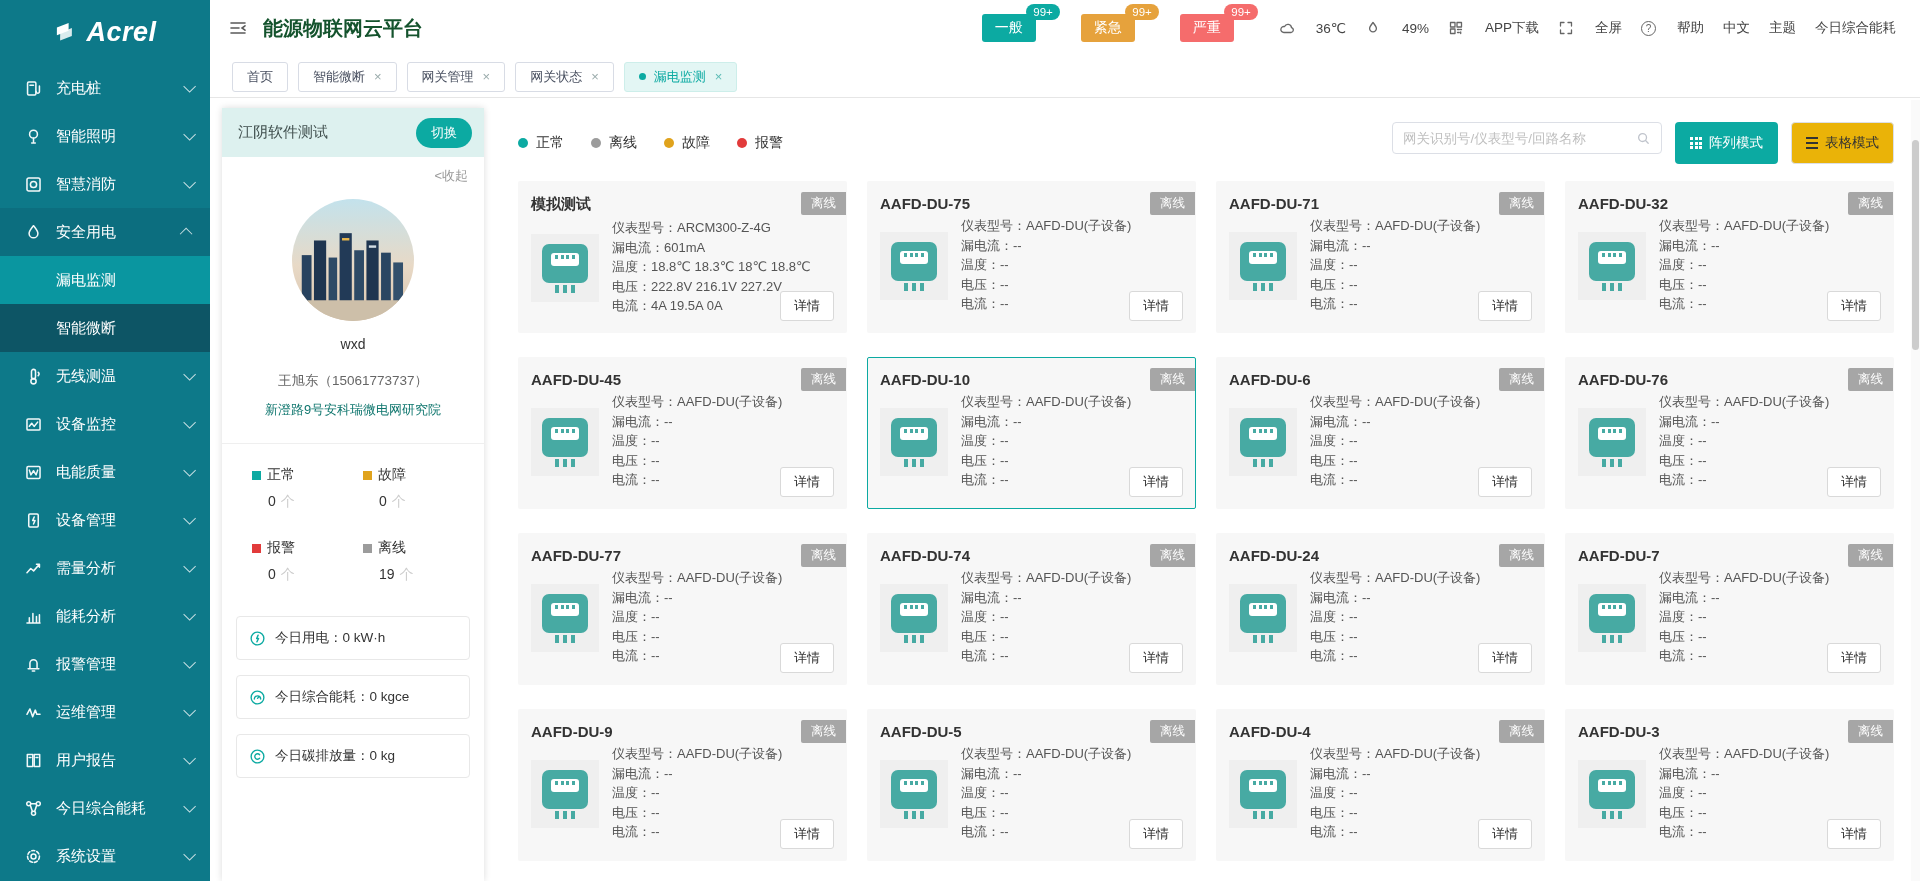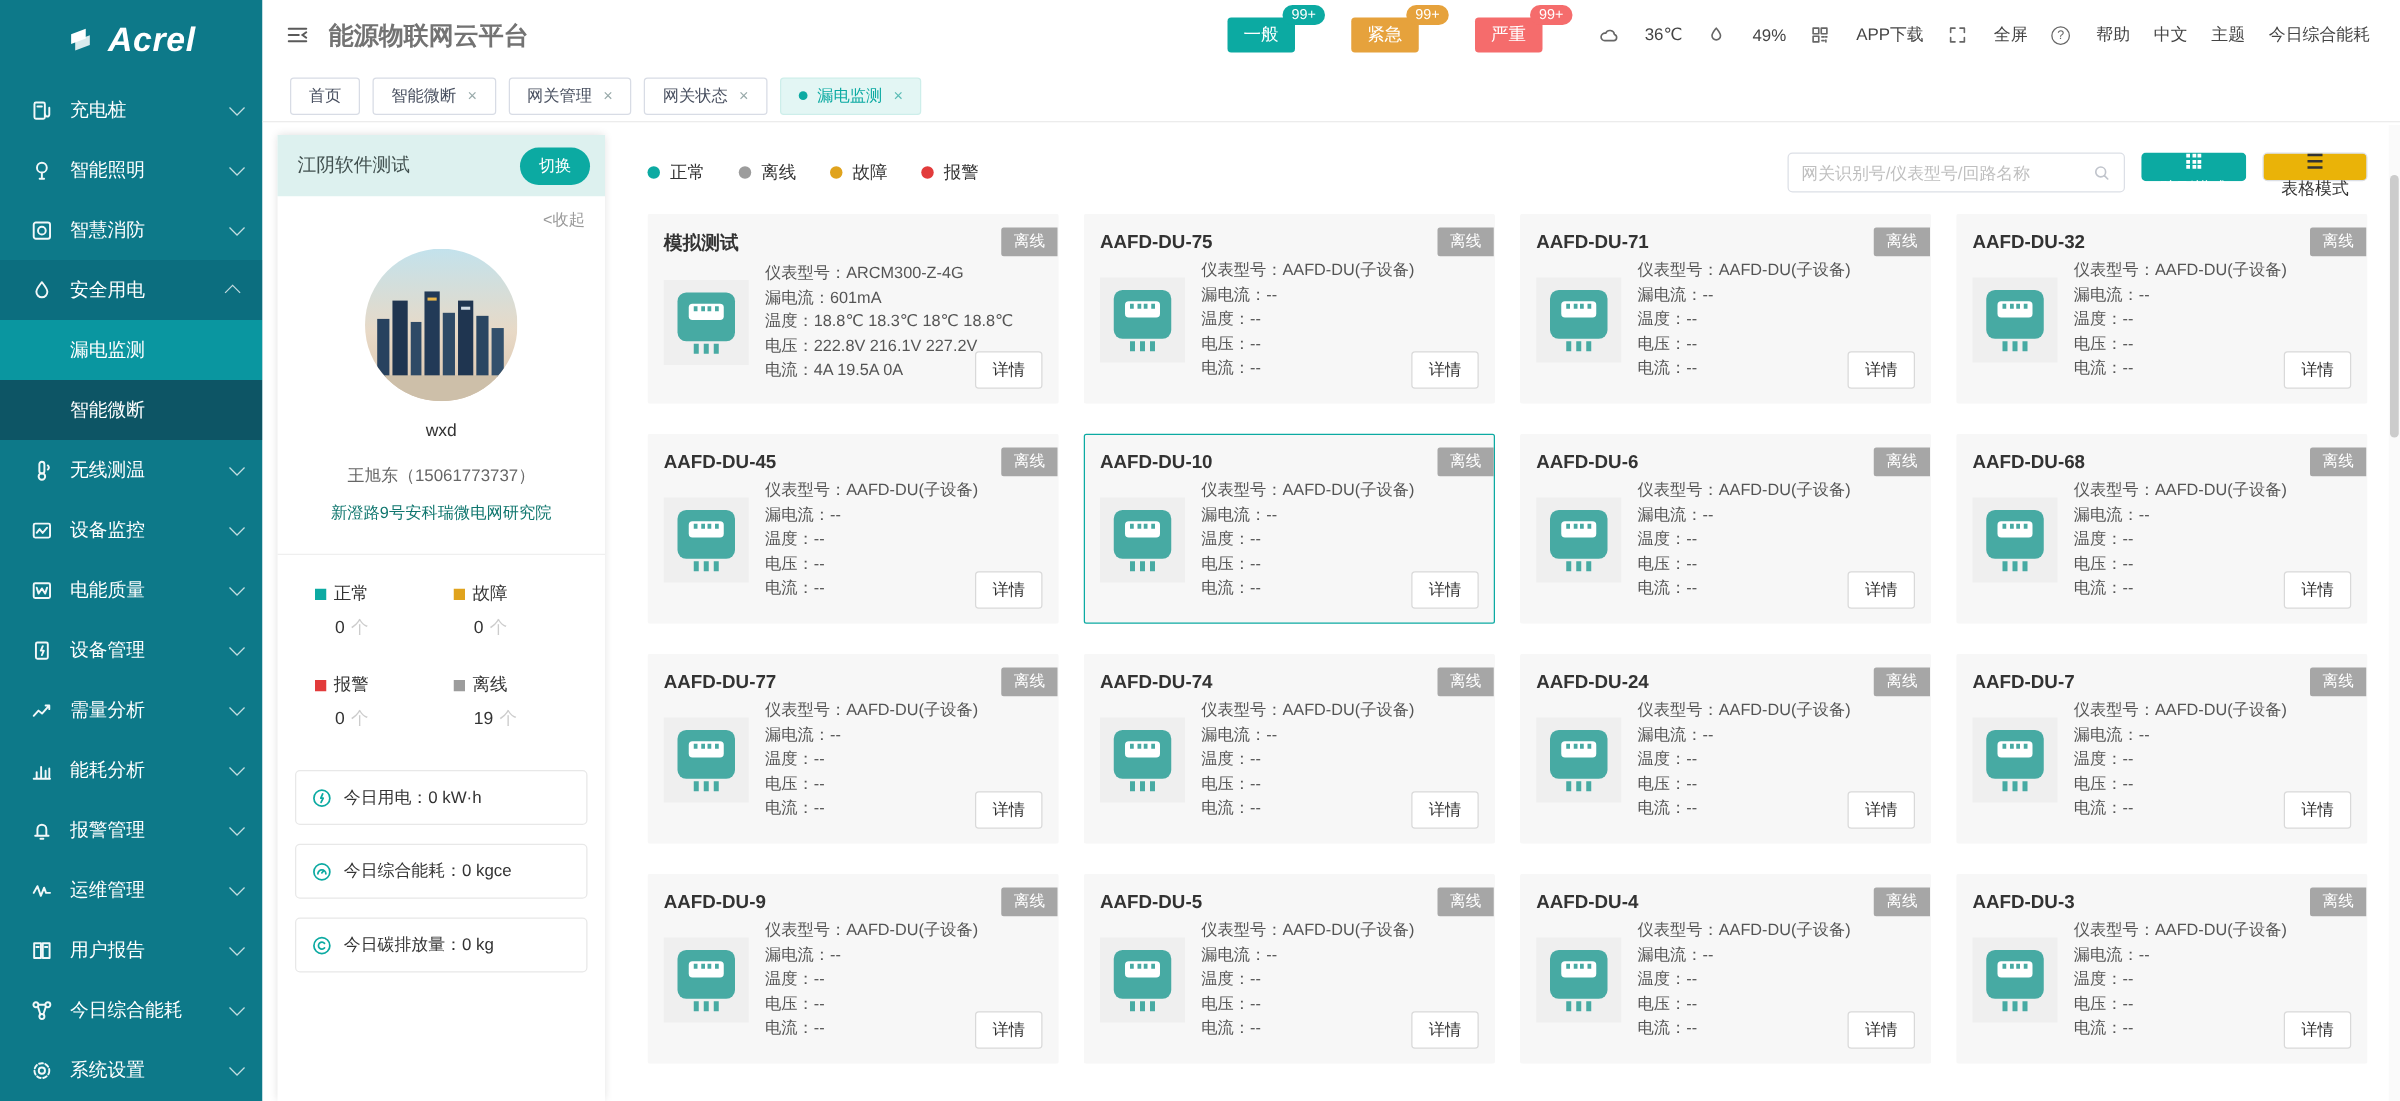--- a/index.html
+++ b/index.html
@@ -19,21 +19,21 @@
   .nav-item.expanded { background:#0c6e7f; }
   .nav-item.expanded .chevron { transform:rotate(-135deg) translateY(-2px); }
   .nav-item.sub { background:#0d5565; padding-left:56px; }
   .nav-item.sub.active { background:#0a96a0; }
 
   
   .main-col { flex:1; display:flex; flex-direction:column; min-width:0; position:relative; }
   .topbar { height:56px; display:flex; align-items:center; padding:0 24px 0 18px; background:#fff; }
   .menu-toggle { width:20px; height:20px; cursor:pointer; }
   .menu-toggle svg { stroke:#5a5a5a; stroke-width:1.6; fill:none; stroke-linecap:round; }
-  .topbar-title { font-size:20px; font-weight:bold; color:#737373; margin-left:15px; }
+  .topbar-title { font-size:20px; font-weight:bold; color:#14532d; margin-left:15px; }
   .topbar-right { margin-left:auto; display:flex; align-items:center; gap:19px; font-size:13.5px; color:#444; }
   .abadge { position:relative; color:#fff; font-size:14px; padding:5px 13px; border-radius:3px; margin-right:26px; cursor:pointer; }
   .abadge .cnt { position:absolute; top:-10px; right:-24px; font-size:11.5px; padding:2px 7px; border-radius:10px; }
   .hitem { display:flex; align-items:center; gap:21px; cursor:pointer; white-space:nowrap; }
   .hitem svg { width:16px; height:16px; stroke:#666; fill:none; stroke-width:1.3; stroke-linecap:round; stroke-linejoin:round; }
   .q-circle { width:15px; height:15px; border:1.3px solid #666; border-radius:50%; font-size:10px; color:#666; display:flex; align-items:center; justify-content:center; }
 
   
   .tabbar { height:42px; display:flex; align-items:center; gap:10px; padding:0 22px; border-bottom:1px solid #e6e6e6; background:#fff; }
   .tab { height:30px; display:flex; align-items:center; padding:0 14px; border:1px solid #d8dce5; border-radius:3px; font-size:13px; color:#495060; background:#fff; cursor:pointer; }
@@ -69,21 +69,21 @@
   .device-area { flex:1; min-width:0; padding:0 26px 0 34px; }
   .toolbar { display:flex; align-items:center; margin-top:24px; }
   .legend { display:flex; gap:27px; }
   .legend-item { display:flex; align-items:center; gap:8px; font-size:14px; color:#333; }
   .legend-dot { width:10px; height:10px; border-radius:50%; }
   .toolbar-right { margin-left:auto; display:flex; gap:13px;border-radius:13px; }
   .search-box { width:270px; height:32px; border:1px solid #dcdfe6; border-radius:4px; display:flex; align-items:center; padding:0 10px; background:#fff; }
   .search-box input { border:none; outline:none; flex:1; font-size:13.5px; color:#333; font-family:inherit; background:transparent; }
   .search-box input::placeholder { color:#bfbfbf; }
   .search-box svg { width:15px; height:15px; stroke:#c0c4cc; fill:none; stroke-width:1.4; stroke-linecap:round; }
-  .mode-btn { height:23px; padding:0 14px; border-radius:4px; font-size:13.5px; display:flex; align-items:center; gap:7px; cursor:pointer; border:1px solid transparent; font-family:inherit;flex-direction:column; }
+  .mode-btn { height:42px; padding:0 14px; border-radius:4px; font-size:13.5px; display:flex; align-items:center; gap:7px; cursor:pointer; border:1px solid transparent; font-family:inherit; }
   .mode-btn.primary { background:#0caaa2; color:#fff; }
   .mode-btn.plain { background:#eab308; border-color:#dcdfe6; color:#333; }
   .grid-ic { display:grid; grid-template-columns:repeat(3,3px); grid-auto-rows:3px; gap:1.5px; }
   .grid-ic i { background:currentColor; }
   .list-ic { display:flex; flex-direction:column; gap:3px; }
   .list-ic i { width:12px; height:2px; background:currentColor; }
 
   .card-grid { margin-top:17px; display:grid; grid-template-columns:repeat(4,1fr); gap:24px 20px; }
   .card { position:relative; background:#f7f7f7; height:152px; padding:11px 12px; border:1px solid transparent; border-radius:2px; }
   .card.selected { border-color:#0caaa2; }
@@ -774,21 +774,21 @@
                   <div><span>漏电流：</span><span>--</span></div>
                   <div><span>温度：</span><span>--</span></div>
                   <div><span>电压：</span><span>--</span></div>
                   <div><span>电流：</span><span>--</span></div>
                 </div>
               </div>
               <button class="detail-btn">详情</button>
             </div>
 
             <div class="card">
-              <div class="card-title">AAFD-DU-68</div>
+              <div class="card-title">AAFD-DU-76</div>
               <span class="status-badge">离线</span>
               <div class="card-body">
                 <div class="meter-box">
                   <div class="meter">
                     <div class="meter-screen">
                       <i></i>
                       <i></i>
                       <i></i>
                       <i></i>
                     </div>

